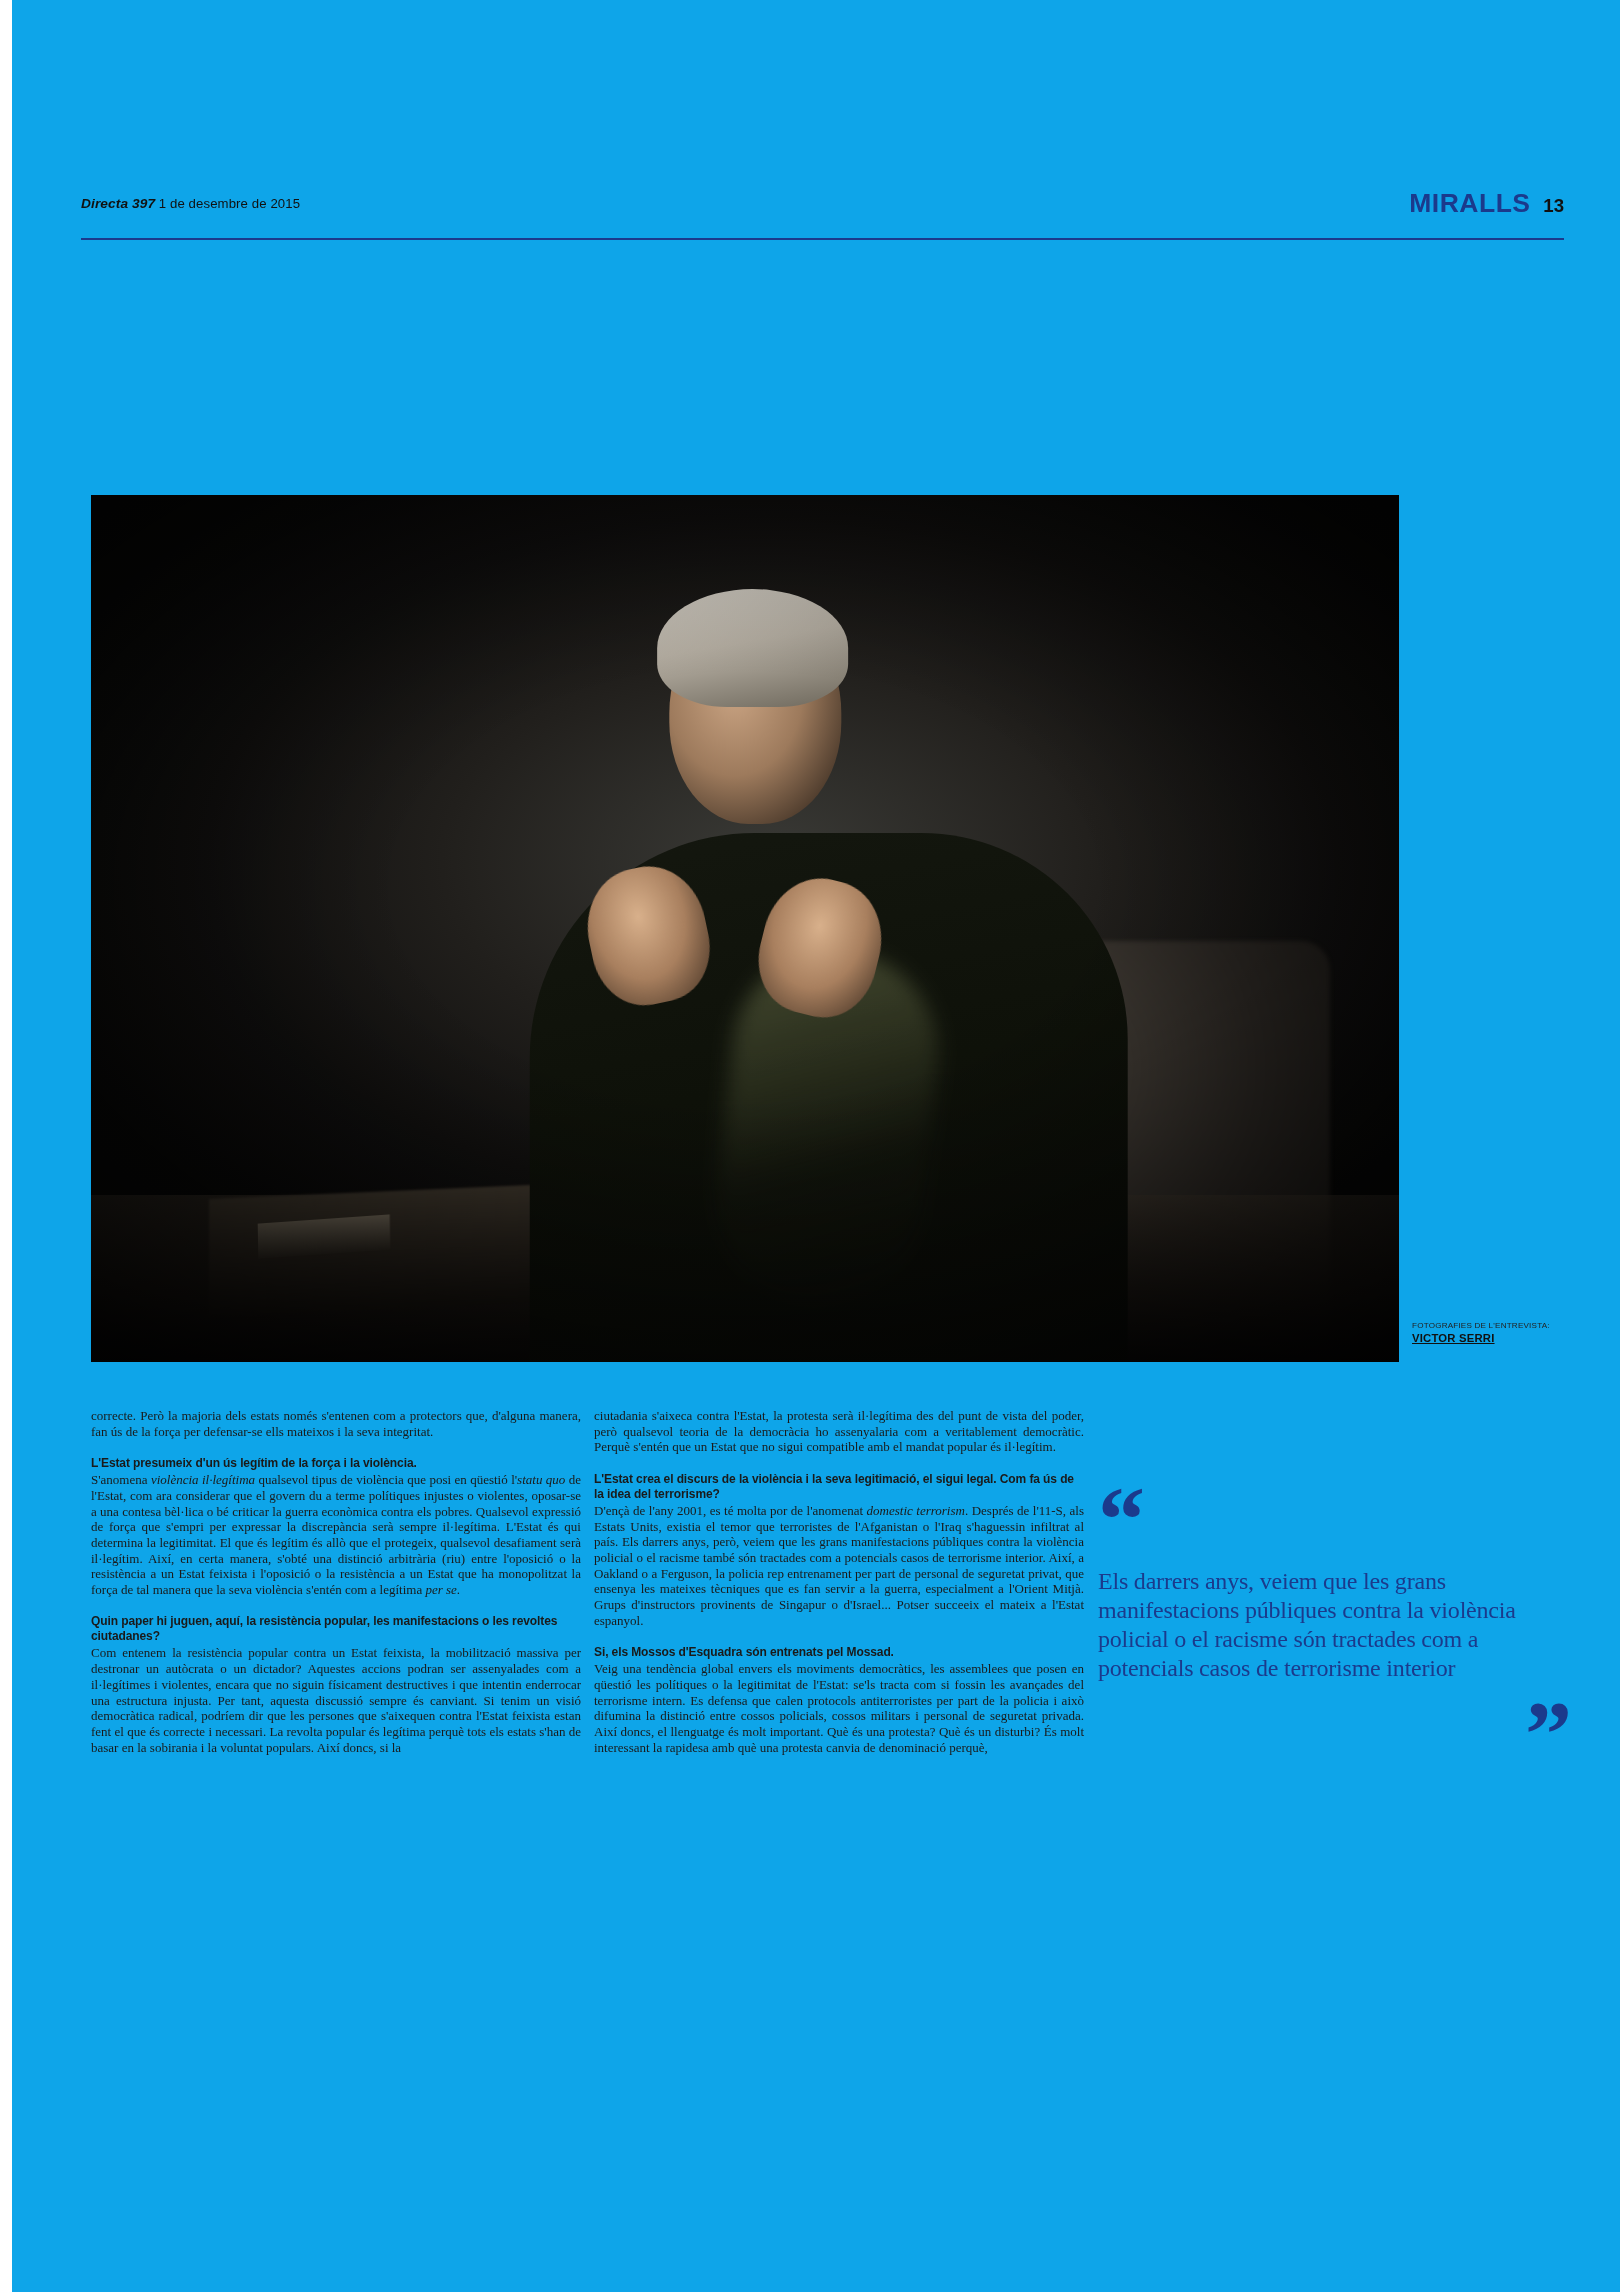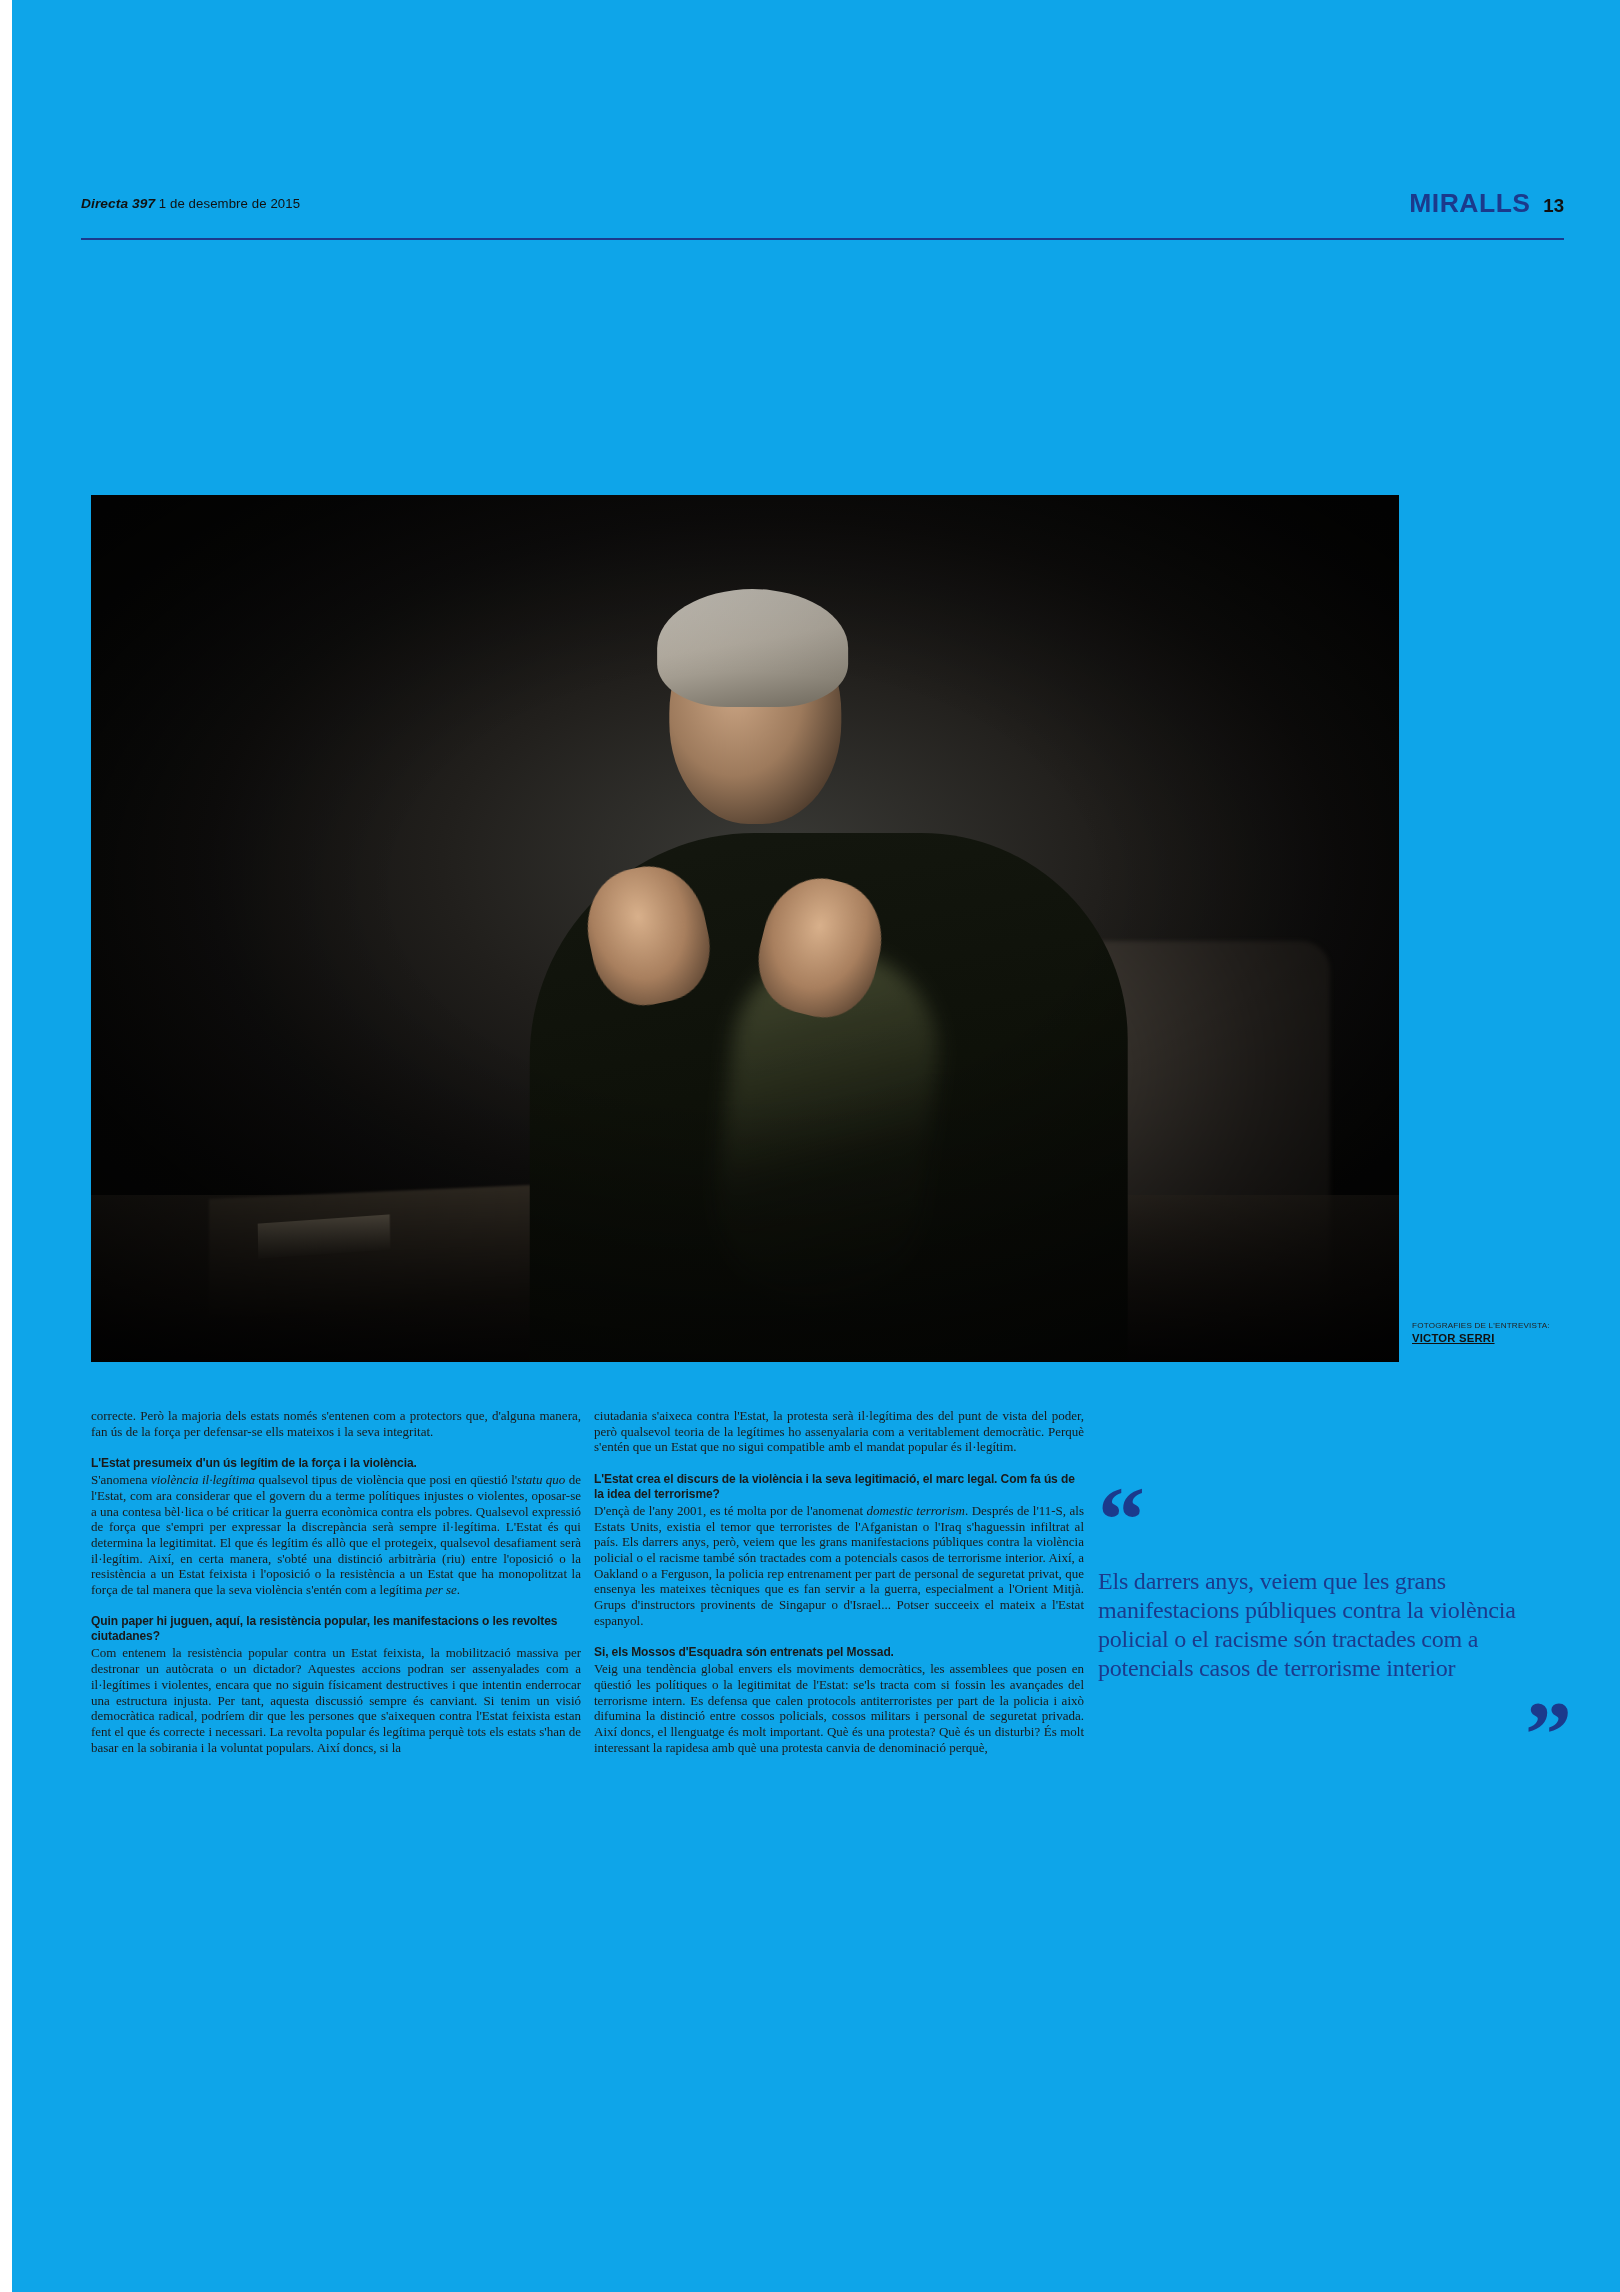--- a/index.html
+++ b/index.html
@@ -331,23 +331,23 @@
     <p class="q">L'Estat presumeix d'un ús legítim de la força i la violència.</p>
 
     <p><span>S'anomena </span><em>violència il·legítima</em><span> qualsevol tipus de violència que posi en qüestió l'</span><em>statu quo</em><span> de l'Estat, com ara considerar que el govern du a terme polítiques injustes o violentes, oposar-se a una contesa bèl·lica o bé criticar la guerra econòmica contra els pobres. Qualsevol expressió de força que s'empri per expressar la discrepància serà sempre il·legítima. L'Estat és qui determina la legitimitat. El que és legítim és allò que el protegeix, qualsevol desafiament serà il·legítim. Així, en certa manera, s'obté una distinció arbitrària (riu) entre l'oposició o la resistència a un Estat feixista i l'oposició o la resistència a un Estat que ha monopolitzat la força de tal manera que la seva violència s'entén com a legítima </span><em>per se</em><span>.</span></p>
 
     <p class="q">Quin paper hi juguen, aquí, la resistència popular, les manifestacions o les revoltes ciutadanes?</p>
 
     <p>Com entenem la resistència popular contra un Estat feixista, la mobilització massiva per destronar un autòcrata o un dictador? Aquestes accions podran ser assenyalades com a il·legítimes i violentes, encara que no siguin físicament destructives i que intentin enderrocar una estructura injusta. Per tant, aquesta discussió sempre és canviant. Si tenim un visió democràtica radical, podríem dir que les persones que s'aixequen contra l'Estat feixista estan fent el que és correcte i necessari. La revolta popular és legítima perquè tots els estats s'han de basar en la sobirania i la voluntat populars. Així doncs, si la</p>
   </div>
 
   <div class="col c2">
-    <p class="first">ciutadania s'aixeca contra l'Estat, la protesta serà il·legítima des del punt de vista del poder, però qualsevol teoria de la legítimes ho assenyalaria com a veritablement democràtic. Perquè s'entén que un Estat que no sigui compatible amb el mandat popular és il·legítim.</p>
-
-    <p class="q">L'Estat crea el discurs de la violència i la seva legitimació, el marc legal. Com fa ús de la idea del terrorisme?</p>
+    <p class="first">ciutadania s'aixeca contra l'Estat, la protesta serà il·legítima des del punt de vista del poder, però qualsevol teoria de la democràcia ho assenyalaria com a veritablement democràtic. Perquè s'entén que un Estat que no sigui compatible amb el mandat popular és il·legítim.</p>
+
+    <p class="q">L'Estat crea el discurs de la violència i la seva legitimació, el sigui legal. Com fa ús de la idea del terrorisme?</p>
 
     <p><span>D'ençà de l'any 2001, es té molta por de l'anomenat </span><em>domestic terrorism</em><span>. Després de l'11-S, als Estats Units, existia el temor que terroristes de l'Afganistan o l'Iraq s'haguessin infiltrat al país. Els darrers anys, però, veiem que les grans manifestacions públiques contra la violència policial o el racisme també són tractades com a potencials casos de terrorisme interior. Així, a Oakland o a Ferguson, la policia rep entrenament per part de personal de seguretat privat, que ensenya les mateixes tècniques que es fan servir a la guerra, especialment a l'Orient Mitjà. Grups d'instructors provinents de Singapur o d'Israel... Potser succeeix el mateix a l'Estat espanyol.</span></p>
 
     <p class="q">Si, els Mossos d'Esquadra són entrenats pel Mossad.</p>
 
     <p>Veig una tendència global envers els moviments democràtics, les assemblees que posen en qüestió les polítiques o la legitimitat de l'Estat: se'ls tracta com si fossin les avançades del terrorisme intern. Es defensa que calen protocols antiterroristes per part de la policia i això difumina la distinció entre cossos policials, cossos militars i personal de seguretat privada. Així doncs, el llenguatge és molt important. Què és una protesta? Què és un disturbi? És molt interessant la rapidesa amb què una protesta canvia de denominació perquè,</p>
   </div>
 
   <div class="pull">
     <div class="quote-mark open">“</div>

